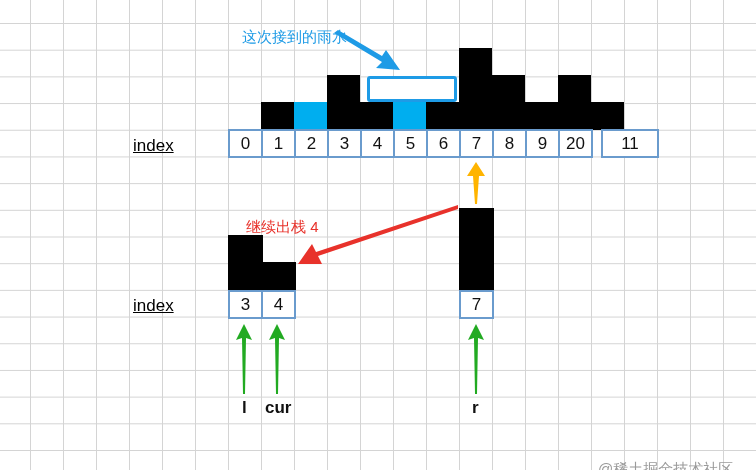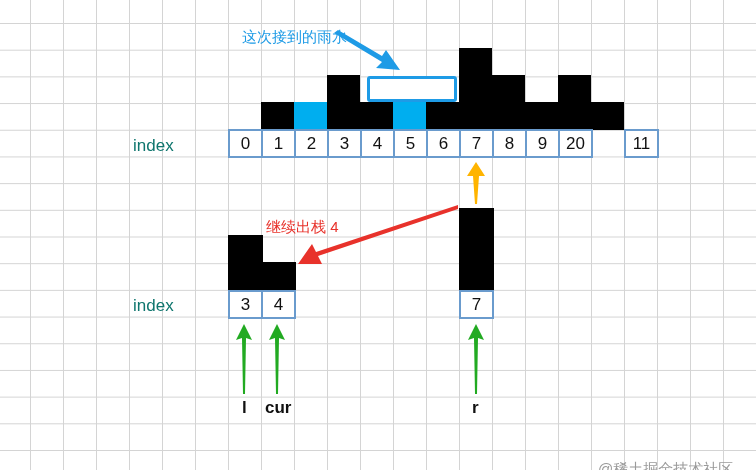--- a/index.html
+++ b/index.html
@@ -8,21 +8,21 @@
   .grid{position:absolute;left:0;top:0;width:756px;height:470px;
     background-image:
       linear-gradient(to right,#d4d4d4 1px,transparent 1px),
       linear-gradient(to bottom,#d4d4d4 1px,transparent 1px);
     background-size:33px 26.7px;background-position:30px 23px;}
   .abs{position:absolute;}
   .bar{position:absolute;background:#000;}
   .water{position:absolute;background:#00aeef;}
   .cell{position:absolute;box-sizing:border-box;border:2px solid #6a9bcd;background:#fff;
     height:29px;display:flex;align-items:center;justify-content:center;font-size:17px;color:#111;}
-  .label{position:absolute;font-size:17px;color:#0f766e;}
+  .label{position:absolute;font-size:17px;color:#000000;text-decoration:underline;}
   .ptr{position:absolute;font-size:17px;font-weight:bold;color:#111;}
   .note{position:absolute;font-size:15px;}
 </style>
 </head>
 <body>
 
 <div class="grid"></div>
 
 <div>
   <div class="bar" style="left:261px;top:102px;width:33px;height:28px;"></div>
@@ -51,32 +51,32 @@
   <div class="cell" style="left:261px;top:129px;width:35px;">1</div>
   <div class="cell" style="left:294px;top:129px;width:35px;">2</div>
   <div class="cell" style="left:327px;top:129px;width:35px;">3</div>
   <div class="cell" style="left:360px;top:129px;width:35px;">4</div>
   <div class="cell" style="left:393px;top:129px;width:35px;">5</div>
   <div class="cell" style="left:426px;top:129px;width:35px;">6</div>
   <div class="cell" style="left:459px;top:129px;width:35px;">7</div>
   <div class="cell" style="left:492px;top:129px;width:35px;">8</div>
   <div class="cell" style="left:525px;top:129px;width:35px;">9</div>
   <div class="cell" style="left:558px;top:129px;width:35px;">20</div>
-  <div class="cell" style="left:624px;top:129px;width:35px;">11</div>
+  <div class="cell" style="left:601px;top:129px;width:58px;">11</div>
 </div>
 
 <svg class="abs" style="left:464px;top:160px;" width="24" height="46">
   <polygon points="12,2 21,16 15,16 13,44 11,44 9,16 3,16" fill="#ffb400"></polygon>
 </svg>
 
 <div class="bar" style="left:228px;top:235px;width:35px;height:56px;"></div>
 <div class="bar" style="left:261px;top:262px;width:35px;height:29px;"></div>
 <div class="bar" style="left:459px;top:208px;width:35px;height:83px;"></div>
 
-<div class="note" style="left:266px;top:218px;color:#e8322b;">继续出栈 4</div>
+<div class="note" style="left:246px;top:218px;color:#e8322b;">继续出栈 4</div>
 <svg class="abs" style="left:290px;top:200px;" width="170" height="70">
   <polygon points="168,5 168,9 28,56 32,64 8,64 22,44 26,52" fill="#e8322b"></polygon>
 </svg>
 
 <div class="label" style="left:133px;top:296px;">index</div>
 <div>
   <div class="cell" style="left:228px;top:290px;width:35px;">3</div>
   <div class="cell" style="left:261px;top:290px;width:35px;">4</div>
   <div class="cell" style="left:459px;top:290px;width:35px;">7</div>
 </div>

